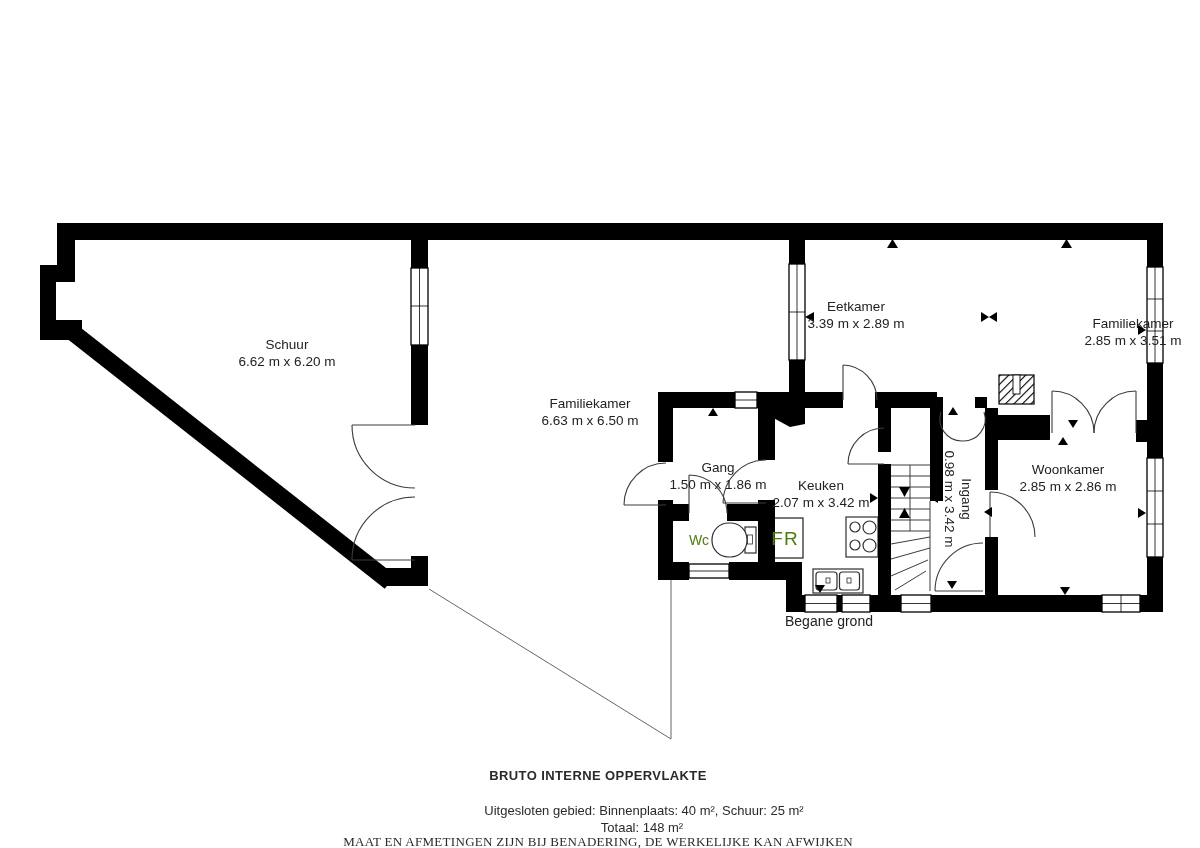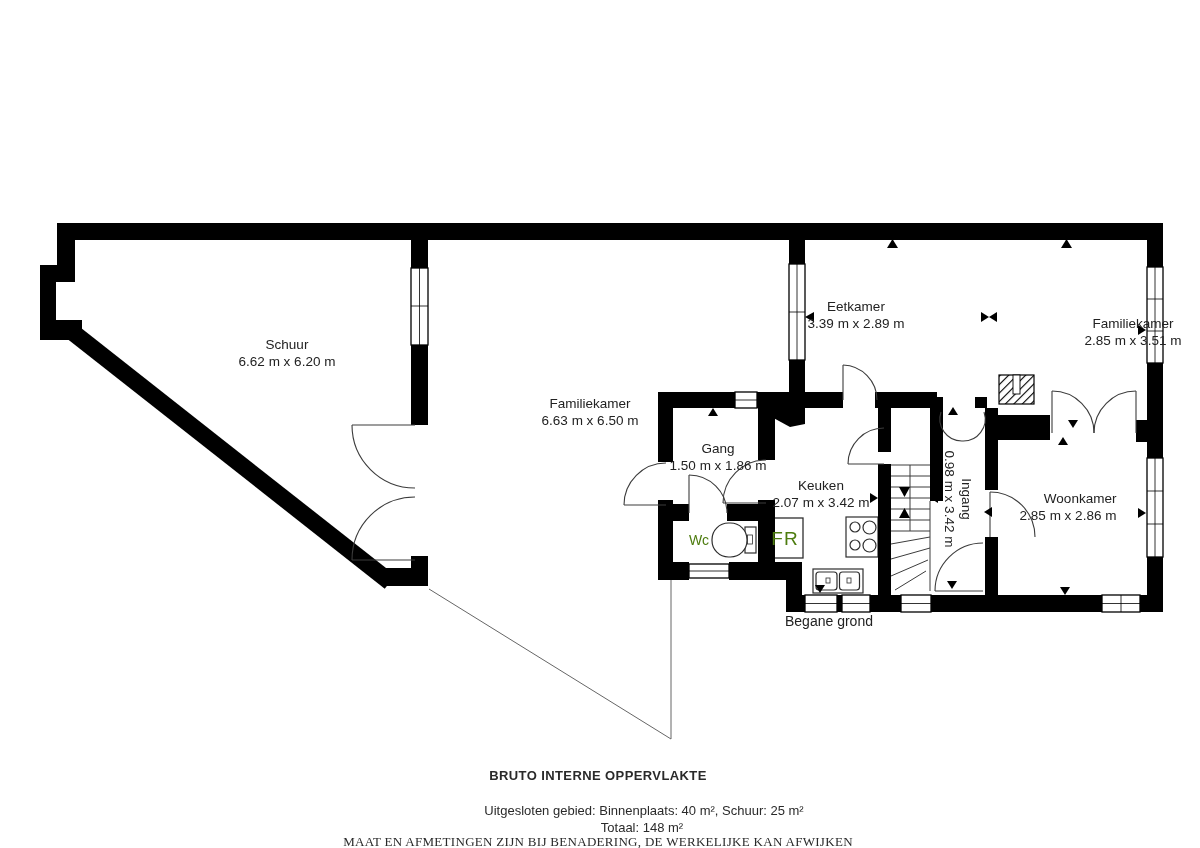--- a/index.html
+++ b/index.html
@@ -287,33 +287,33 @@
     <div class="room-dims">6.63 m x 6.50 m</div>
   </div>
   <div class="room-label" style="left:856px;top:315px;">
     <div class="room-name">Eetkamer</div>
     <div class="room-dims">3.39 m x 2.89 m</div>
   </div>
   <div class="room-label" style="left:1133px;top:332px;">
     <div class="room-name">Familiekamer</div>
     <div class="room-dims">2.85 m x 3.51 m</div>
   </div>
-  <div class="room-label" style="left:718px;top:457px;">
+  <div class="room-label" style="left:718px;top:476px;">
     <div class="room-name">Gang</div>
     <div class="room-dims">1.50 m x 1.86 m</div>
   </div>
   <div class="room-label" style="left:821px;top:494px;">
     <div class="room-name">Keuken</div>
     <div class="room-dims">2.07 m x 3.42 m</div>
   </div>
   <div class="room-label rotated" style="left:958px;top:499px;">
     <div class="room-name">Ingang</div>
     <div class="room-dims">0.98 m x 3.42 m</div>
   </div>
-  <div class="room-label" style="left:1068px;top:507px;text-align:right;">
+  <div class="room-label" style="left:1068px;top:478px;">
     <div class="room-name">Woonkamer</div>
     <div class="room-dims">2.85 m x 2.86 m</div>
   </div>
 
   <div class="fixture-label" style="left:699px;top:540px;">Wc</div>
   <div class="fixture-label fr-label" style="left:785px;top:539px;">FR</div>
 
   <div class="floor-label" style="left:785px;top:613px;">Begane grond</div>
 
   <div class="footer-line footer-title" style="top:768px;">BRUTO INTERNE OPPERVLAKTE</div>

